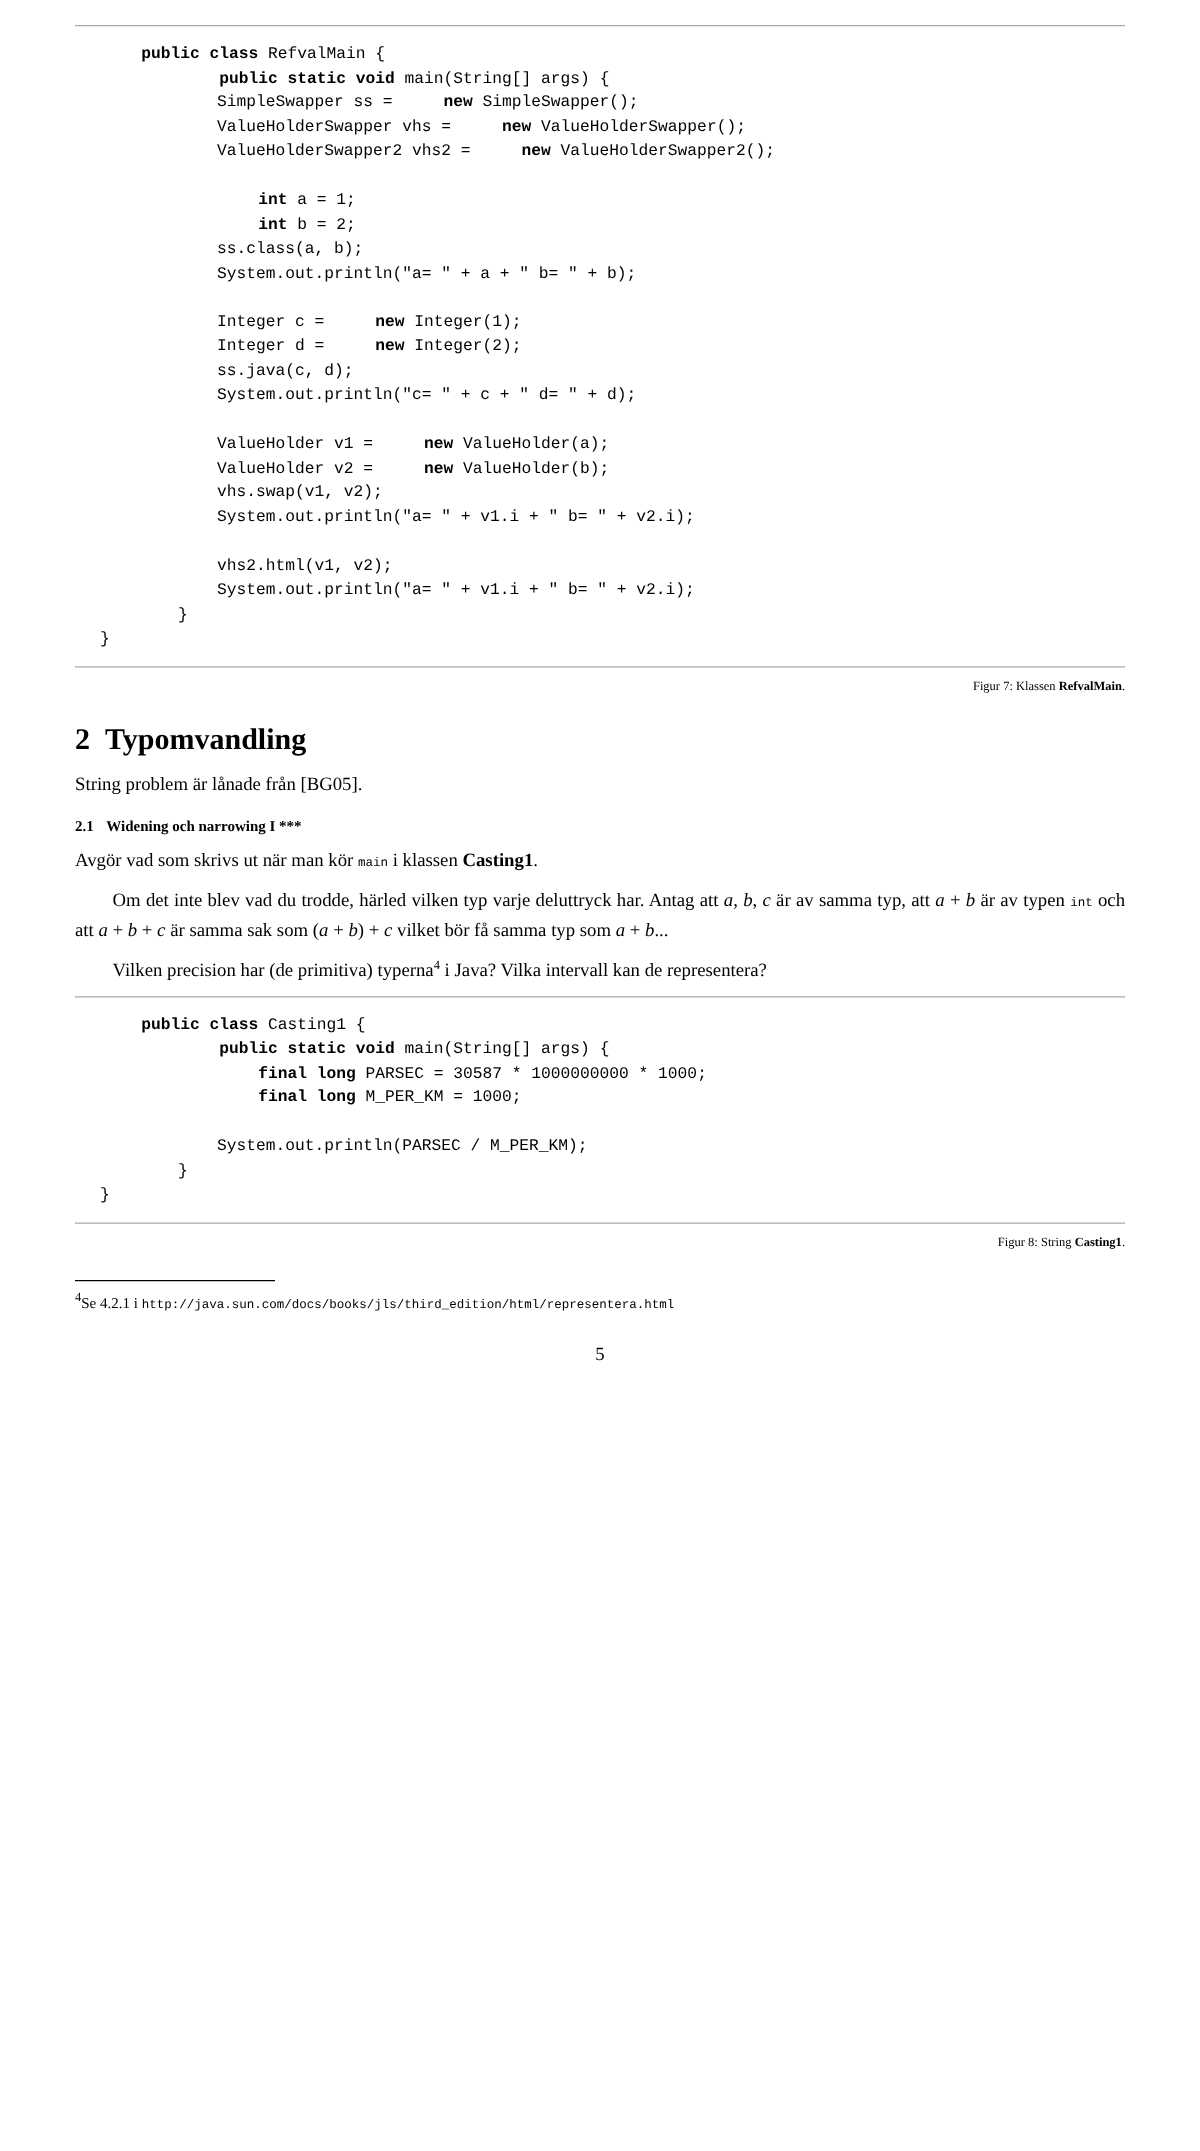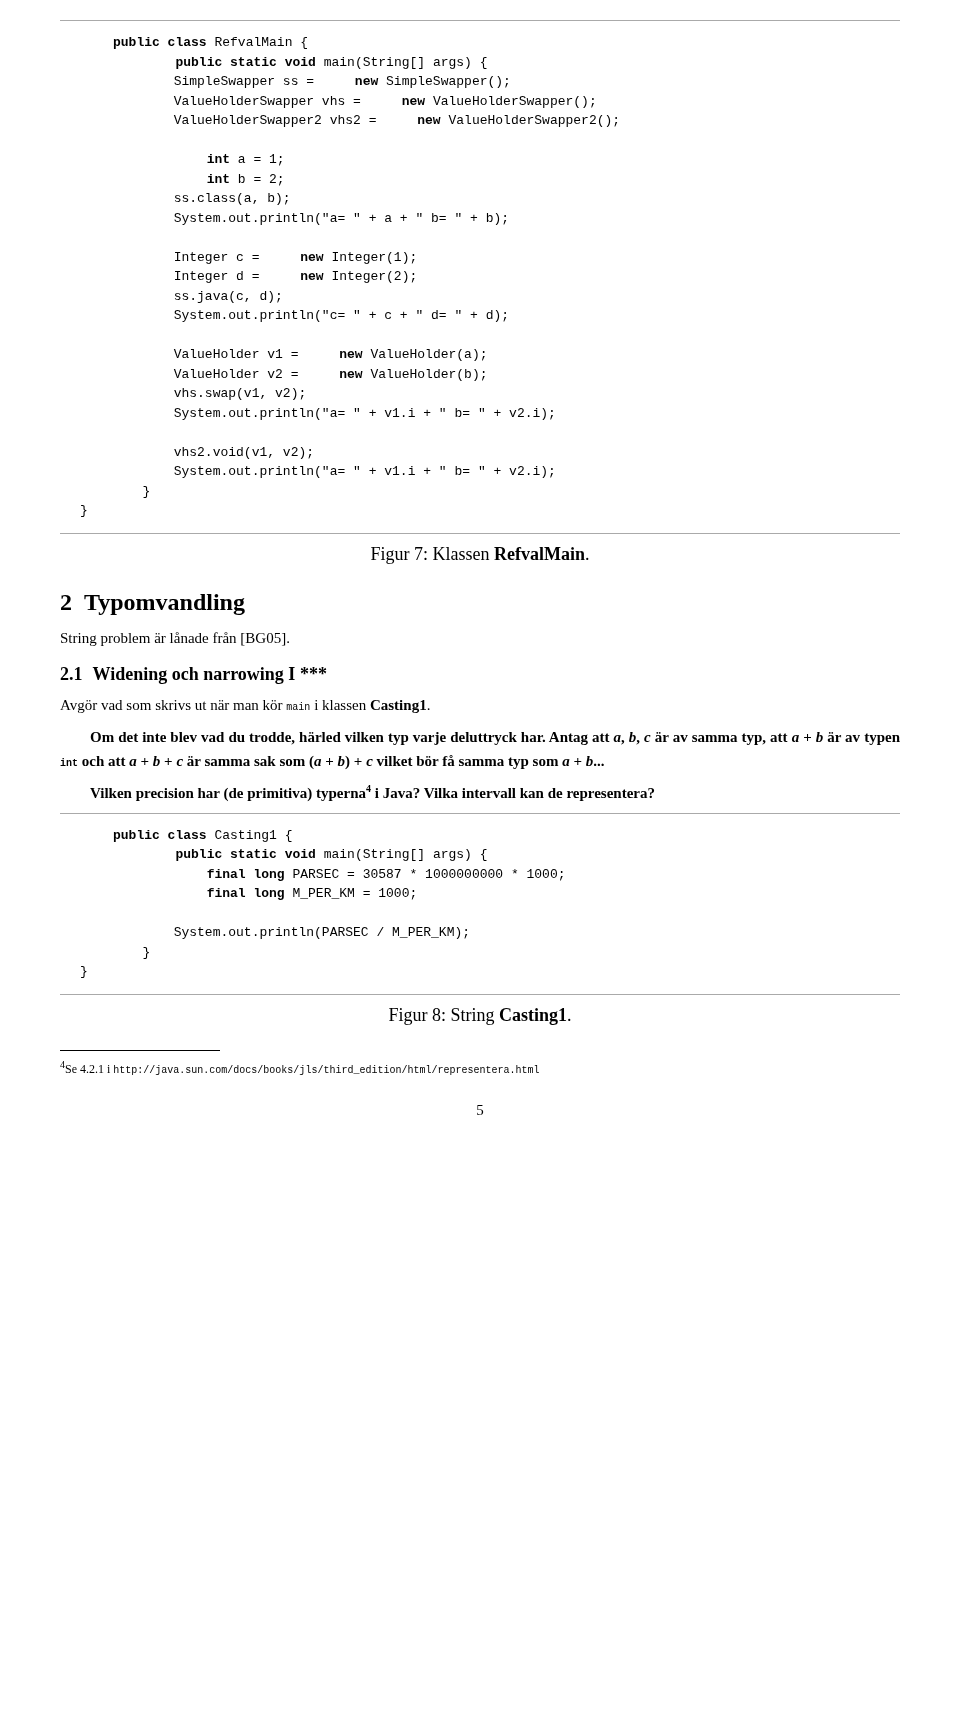--- a/index.html
+++ b/index.html
@@ -30,23 +30,23 @@
       border-bottom: 1px solid #aaa;
       margin-bottom: 10px;
     }
 
     .code-keyword {
       font-weight: bold;
       padding-left: 33px;
     }
 
     .figure-caption {
-      text-align: center;
+      text-align: right;
       margin: 8px 0 24px 0;
-      font-size: 18px;
+      font-size: 10px;
     }
 
     .figure-caption strong {
       font-weight: bold;
     }
 
     .section-heading {
       font-size: 24px;
       font-weight: bold;
       margin: 18px 0 10px 0;
@@ -54,38 +54,37 @@
       align-items: baseline;
       gap: 12px;
     }
 
     .section-number {
       font-size: 24px;
       font-weight: bold;
     }
 
     .subsection-heading {
-      font-size: 18px;
+      font-size: 12px;
       font-weight: bold;
       margin: 14px 0 8px 0;
       display: flex;
       align-items: baseline;
       gap: 10px;
     }
 
     .body-text {
       font-size: 15px;
       line-height: 1.6;
       margin-bottom: 8px;
       text-align: justify;
     }
 
     .indent {
       text-indent: 2em;
-      font-weight: bold;
     }
 
     code {
       font-family: 'Courier New', Courier, monospace;
       font-size: 10px;
     }
 
     .footnote-divider {
       width: 160px;
       border: none;
@@ -126,21 +125,21 @@
     <span>        Integer c = <span class="code-keyword">new</span> Integer(1);</span>
     <span>        Integer d = <span class="code-keyword">new</span> Integer(2);</span>
     <span>        ss.java(c, d);</span>
     <span>        System.out.println("c= " + c + " d= " + d);</span>
 
     <span>        ValueHolder v1 = <span class="code-keyword">new</span> ValueHolder(a);</span>
     <span>        ValueHolder v2 = <span class="code-keyword">new</span> ValueHolder(b);</span>
     <span>        vhs.swap(v1, v2);</span>
     <span>        System.out.println("a= " + v1.i + " b= " + v2.i);</span>
 
-    <span>        vhs2.void(v1, v2);</span>
+    <span>        vhs2.html(v1, v2);</span>
     <span>        System.out.println("a= " + v1.i + " b= " + v2.i);</span>
     <span>    }</span>
 <span>}</span></div>
 
 <p class="figure-caption">
   <span>Figur 7: Klassen </span><strong>RefvalMain</strong><span>.</span>
 </p>
 
 <div class="section-heading">
   <span class="section-number">2</span>

